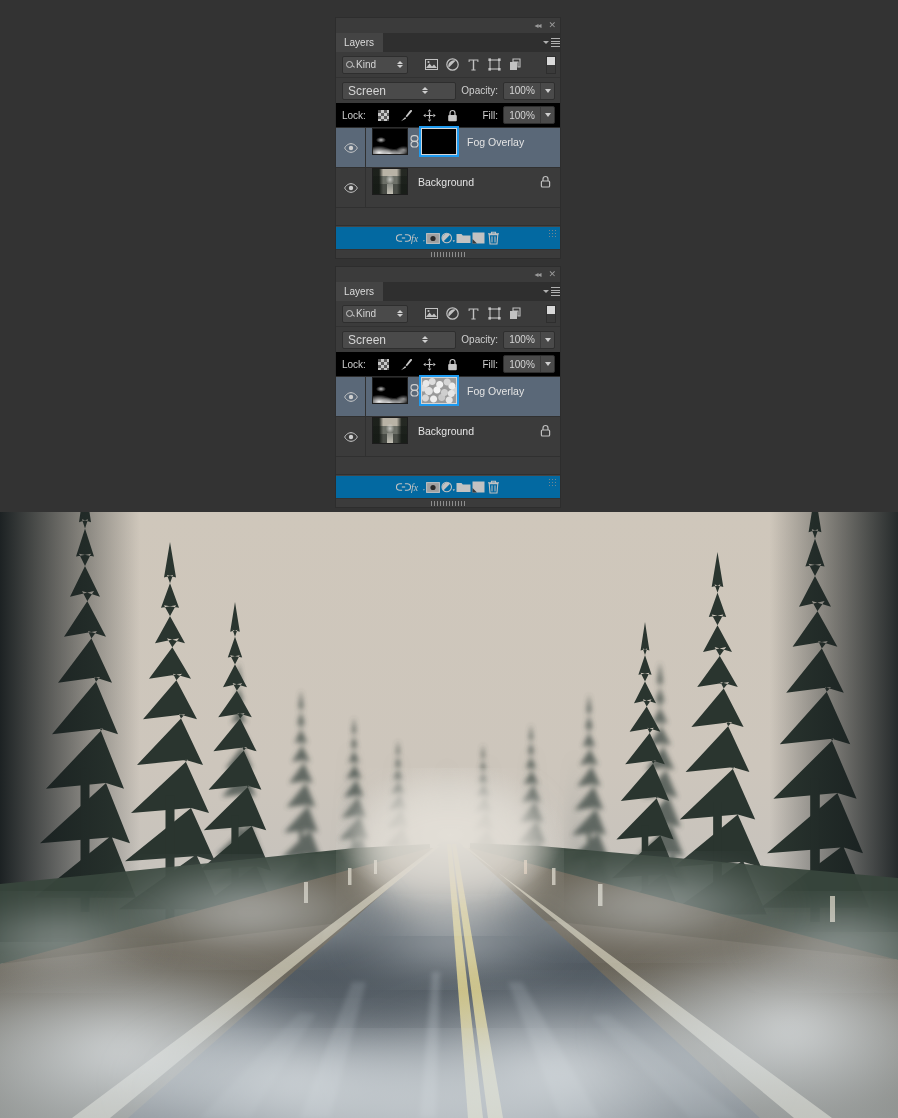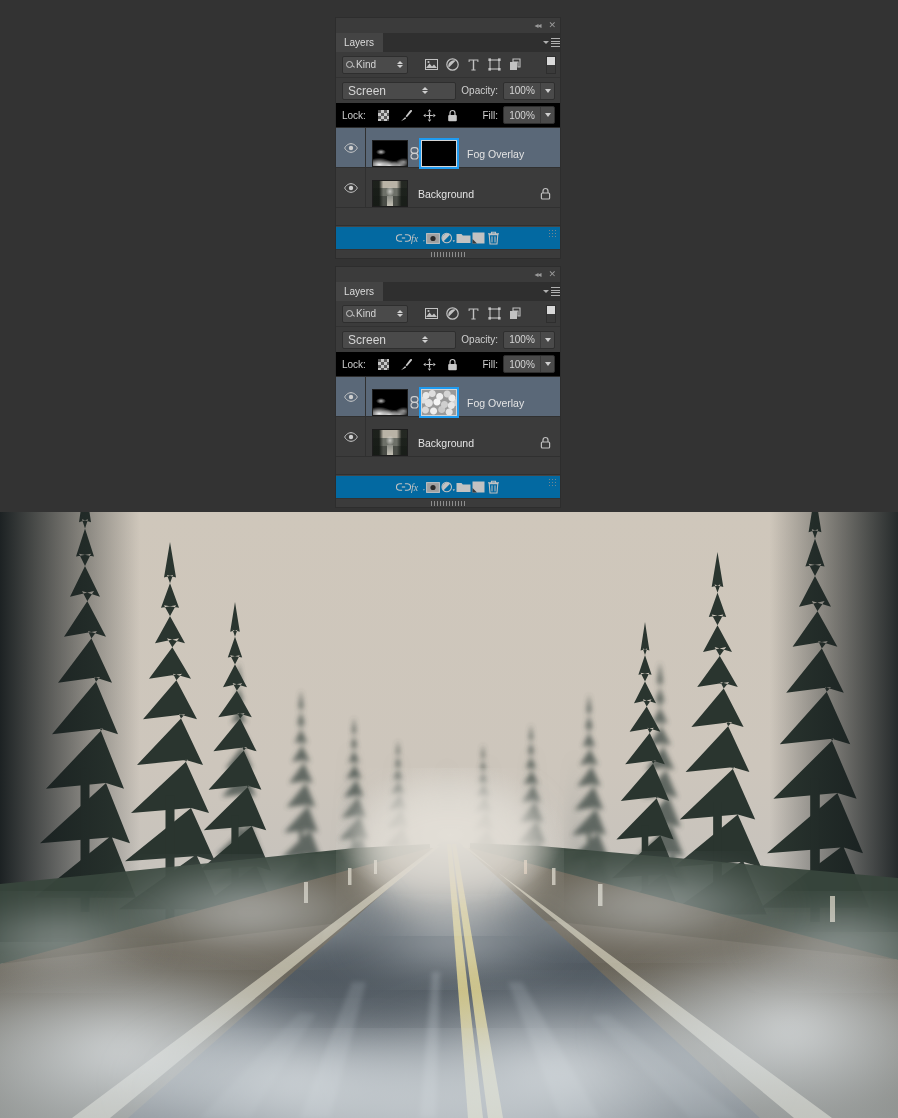--- a/index.html
+++ b/index.html
@@ -138,21 +138,21 @@
     width: 11px; height: 11px;
     background-image: linear-gradient(45deg,#c8c8c8 25%,transparent 25%,transparent 75%,#c8c8c8 75%),
                       linear-gradient(45deg,#c8c8c8 25%,transparent 25%,transparent 75%,#c8c8c8 75%);
     background-size: 6px 6px; background-position: 0 0, 3px 3px; background-color: #5a5a5a;
   }
   .fill-group { margin-left: auto; display: flex; align-items: center; gap: 5px; }
 
   
   .layers-list { background: #3b3b3b; }
   .layer-row {
-    height: 40px; display: flex; align-items: flex-end;
+    height: 40px; display: flex; align-items: flex-start;
     border-bottom: 1px solid #303030;
     padding-left: 0;
   }
   .layer-row.selected { background: #5a6878; }
   .eye-cell {
     width: 30px; height: 100%; display: flex; align-items: center; justify-content: center;
     border-right: 1px solid #303030;
   }
   .eye { width: 14px; height: 10px; position: relative; }
   .eye svg { display:block; }

